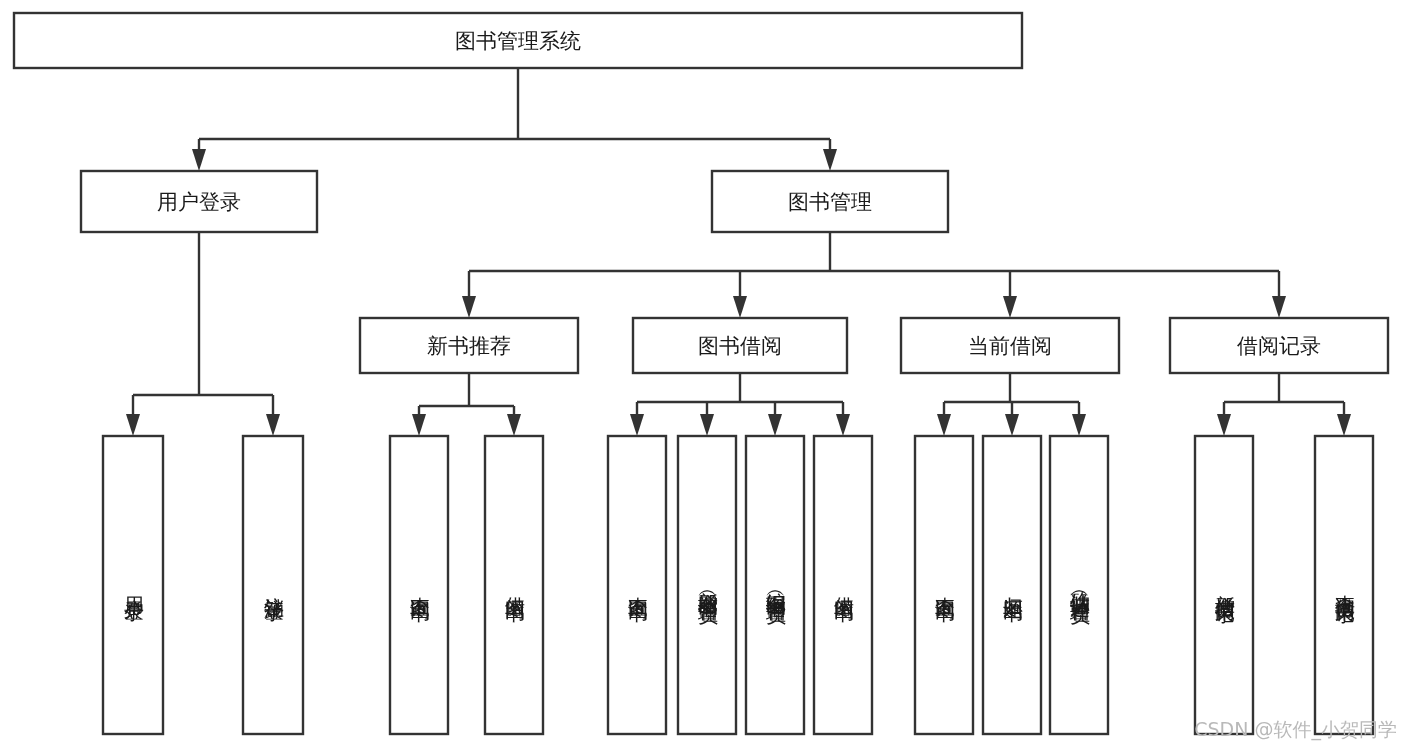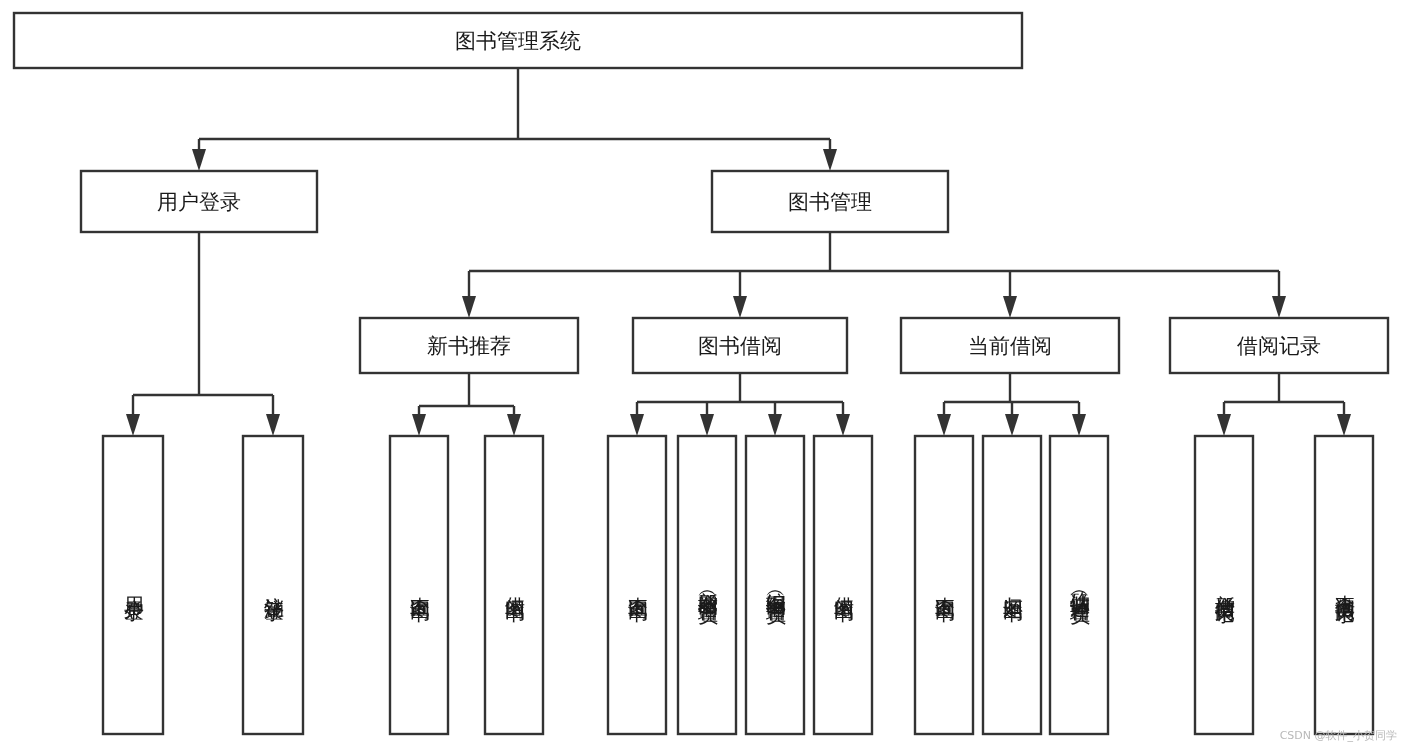--- a/index.html
+++ b/index.html
@@ -53,21 +53,21 @@
     font-size: 20px;
     writing-mode: vertical-rl;
     text-orientation: upright;
     letter-spacing: 2px;
   }
   .watermark {
     position: absolute;
     right: 8px;
     bottom: 4px;
     font-family: "DejaVu Sans", "Liberation Sans", sans-serif;
-    font-size: 11px;
+    font-size: 19px;
     color: #b9b9b9;
     white-space: nowrap;
     user-select: none;
   }
 </style>
 </head>
 <body>
 
 <div id="diagram-root">
   <svg id="tree-svg" viewBox="0 0 1405 747" preserveAspectRatio="none" aria-label="图书管理系统">

